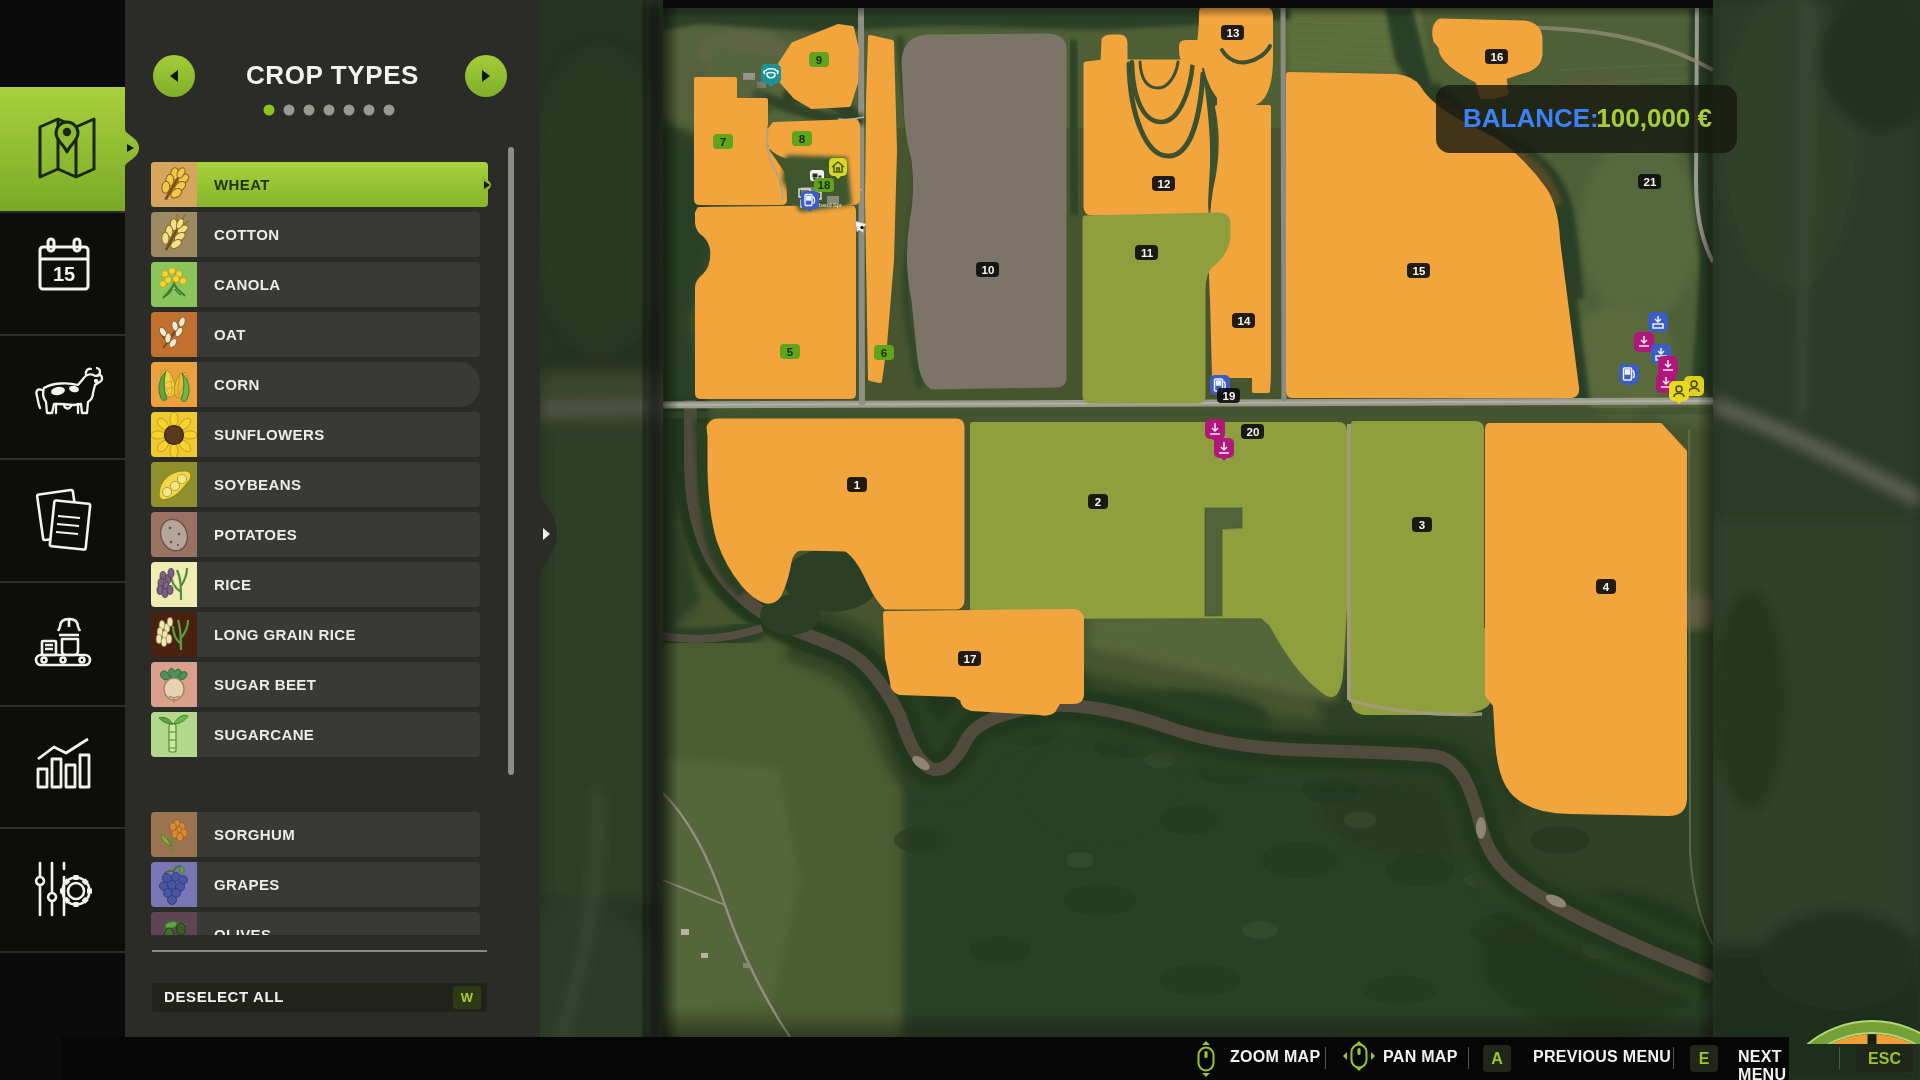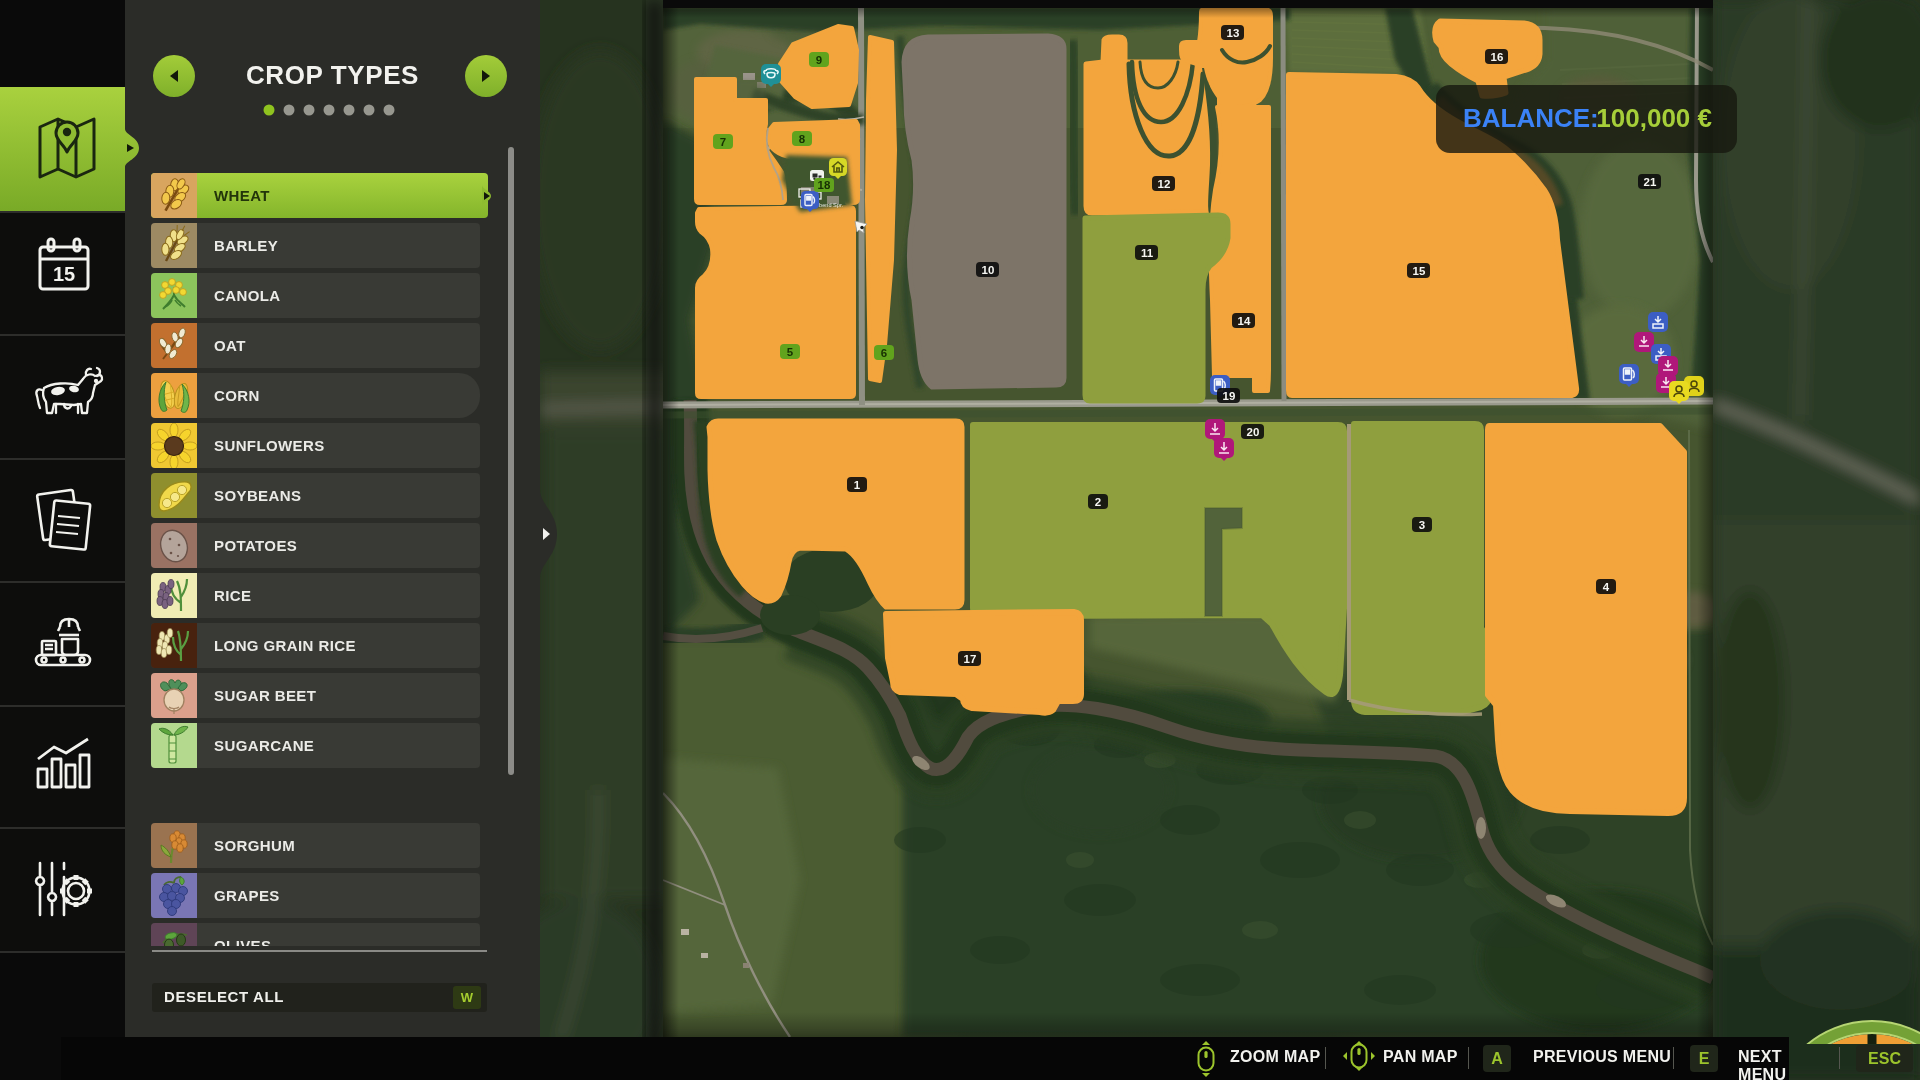--- a/index.html
+++ b/index.html
@@ -492,21 +492,21 @@
       <circle cx="26" cy="7" r="5.5" fill="#97978f"></circle>
       <circle cx="46" cy="7" r="5.5" fill="#97978f"></circle>
       <circle cx="66" cy="7" r="5.5" fill="#97978f"></circle>
       <circle cx="86" cy="7" r="5.5" fill="#97978f"></circle>
       <circle cx="106" cy="7" r="5.5" fill="#97978f"></circle>
       <circle cx="126" cy="7" r="5.5" fill="#97978f"></circle>
     </svg>
 
     <div class="abs" style="left:383px;top:147px;width:6px;height:628px;background:#8c8c88;border-radius:3px;"></div>
 
-    <div class="abs" id="croplist" style="left:26px;top:173px;width:340px;height:773px;overflow:hidden;">
+    <div class="abs" id="croplist" style="left:26px;top:162px;width:340px;height:773px;overflow:hidden;">
 
       <div class="crow" style="top:0;width:337px;background:linear-gradient(#a9d23e,#84b52b);">
         <svg class="cicon" width="46" height="45" viewBox="0 0 46 45">
           <path d="M0,4 Q0,0 4,0 L46,0 L46,45 L4,45 Q0,45 0,41 Z" fill="#d8a55f"></path>
           <g transform="translate(23,23) rotate(30)">
             <line x1="0" y1="-16" x2="0" y2="17" stroke="#7a4a10" stroke-width="2.6"></line>
             <g fill="#f2c84b" stroke="#8a5a14" stroke-width="1">
               <ellipse cx="-5" cy="-10" rx="4" ry="6" transform="rotate(-25 -5 -10)"></ellipse>
               <ellipse cx="5" cy="-10" rx="4" ry="6" transform="rotate(25 5 -10)"></ellipse>
               <ellipse cx="-6" cy="-2" rx="4" ry="6" transform="rotate(-25 -6 -2)"></ellipse>
@@ -534,21 +534,21 @@
               <ellipse cx="5" cy="-9" rx="3.6" ry="6" transform="rotate(30 5 -9)"></ellipse>
               <ellipse cx="-6" cy="-1" rx="3.6" ry="6" transform="rotate(-30 -6 -1)"></ellipse>
               <ellipse cx="6" cy="-1" rx="3.6" ry="6" transform="rotate(30 6 -1)"></ellipse>
               <ellipse cx="-6" cy="7" rx="3.6" ry="6" transform="rotate(-30 -6 7)"></ellipse>
               <ellipse cx="6" cy="7" rx="3.6" ry="6" transform="rotate(30 6 7)"></ellipse>
               <ellipse cx="0" cy="-13" rx="3" ry="5.5"></ellipse>
             </g>
             <path d="M-4,-14 l-3,-6 M4,-14 l3,-6 M0,-17 l0,-6" stroke="#8a6a1a" stroke-width="1"></path>
           </g>
         </svg>
-        <span class="clabel">BARLEY</span>
+        <span class="clabel">COTTON</span>
       </div>
 
       <div class="crow" style="top:100px;">
         <svg class="cicon" width="46" height="45" viewBox="0 0 46 45">
           <path d="M0,4 Q0,0 4,0 L46,0 L46,45 L4,45 Q0,45 0,41 Z" fill="#8cc45c"></path>
           <path d="M23,22 C20,28 16,32 12,36 M23,22 C26,28 30,30 34,34 M23,22 L23,14" stroke="#3f7d2e" stroke-width="2" fill="none"></path>
           <g fill="#f2d832" stroke="#b99a1e" stroke-width="0.8">
             <circle cx="14" cy="12" r="3.4"></circle>
               <circle cx="21" cy="9" r="3.4"></circle>
               <circle cx="28" cy="12" r="3.4"></circle>

